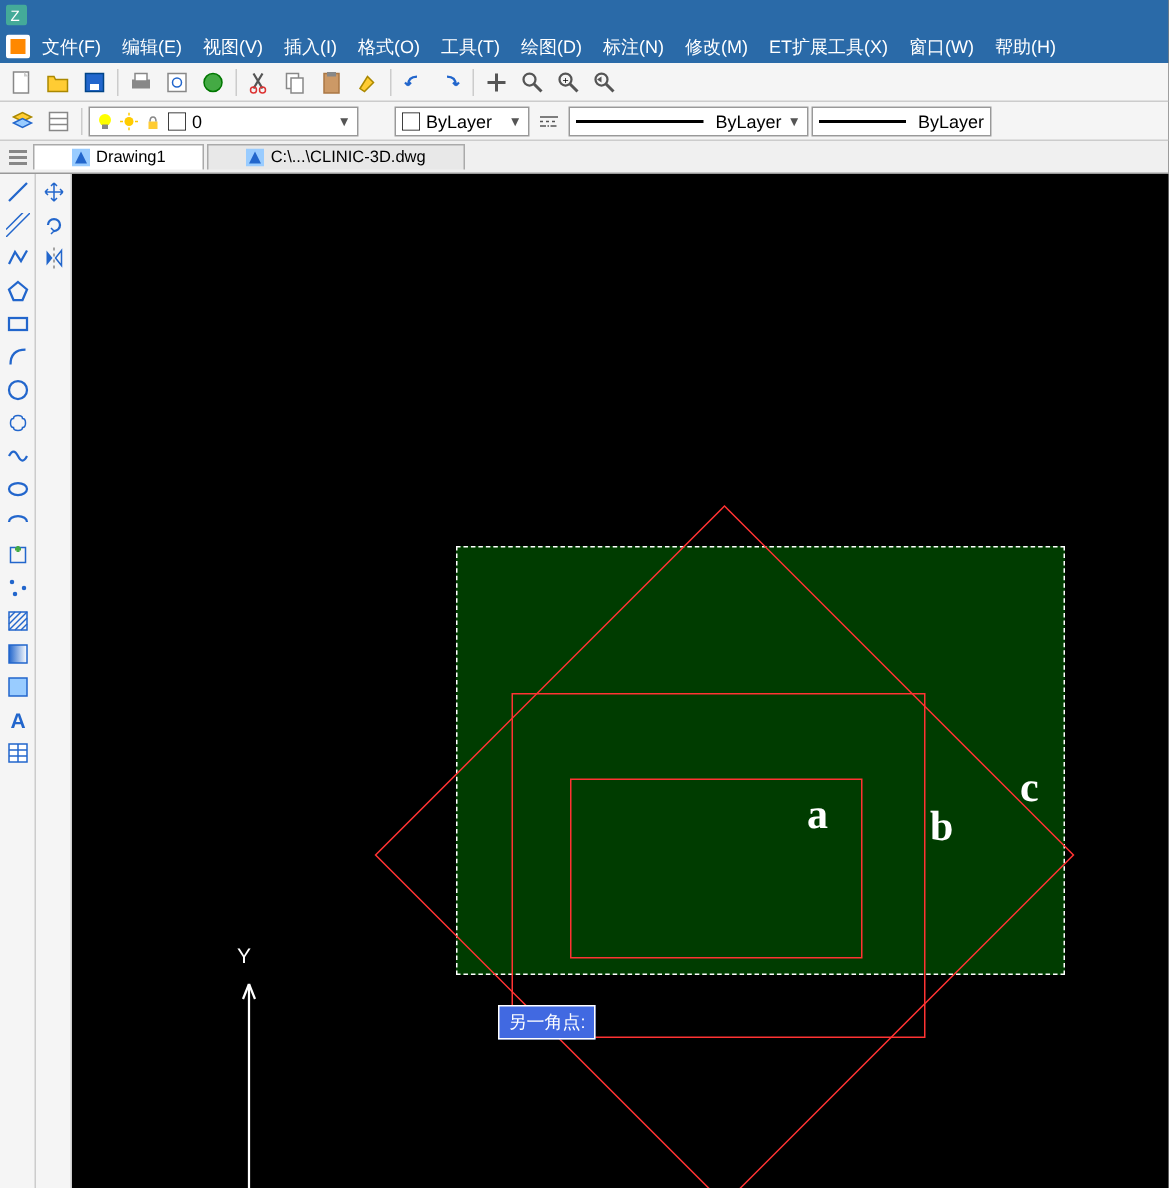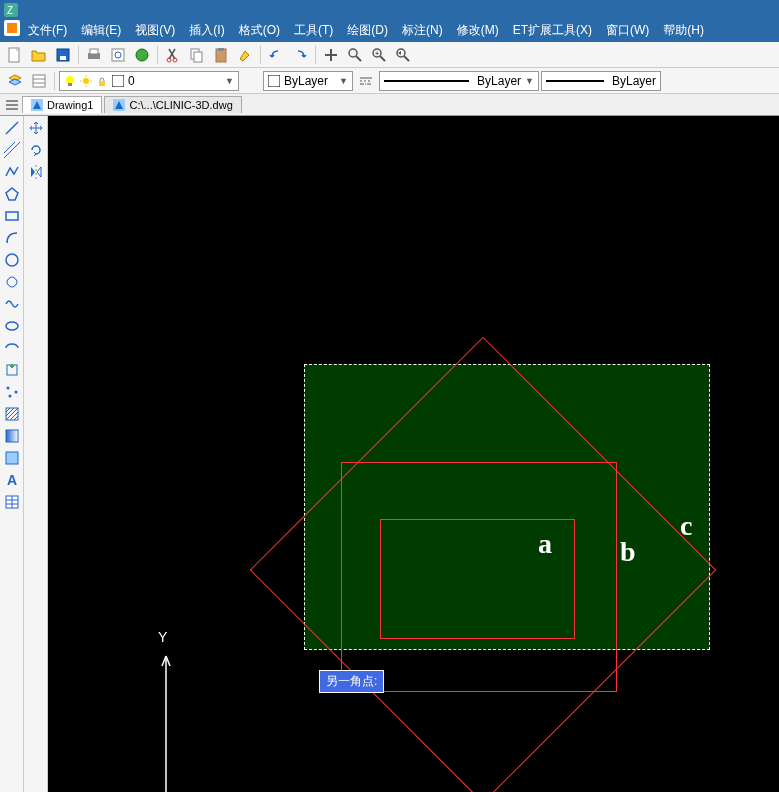--- a/index.html
+++ b/index.html
@@ -1,31 +1,31 @@
 <!DOCTYPE html>
 <html><head>
 <meta charset="utf-8">
 <style>
   * { margin: 0; padding: 0; box-sizing: border-box; }
   body { font-family: "Microsoft YaHei", sans-serif; font-size: 12px; background: #fff; width: 779px; height: 792px; overflow: hidden; }
   .titlebar { background: #2a6aa8; color: #fff; height: 20px; display: flex; align-items: center; padding: 0 4px; }
   .titlebar .app-icon { width: 14px; height: 14px; margin-right: 4px; }
-  .menubar { background: #2a6aa8; color: #fff; height: 22px; display: flex; padding: 0 4px; gap: 2px; }
+  .menubar { background: #2a6aa8; color: #fff; height: 22px; display: flex; align-items: center; padding: 0 4px; gap: 2px; }
   .menubar .menu-item { padding: 2px 6px; cursor: default; font-size: 12px; }
   .toolbar-row { background: #f5f5f5; border-bottom: 1px solid #ccc; height: 26px; display: flex; align-items: center; padding: 0 4px; gap: 2px; }
   .tb-btn { width: 22px; height: 22px; display: flex; align-items: center; justify-content: center; border: 1px solid transparent; cursor: pointer; }
   .tb-sep { width: 1px; height: 18px; background: #ccc; margin: 0 2px; }
   .layer-combo { height: 20px; border: 1px solid #999; background: #fff; display: flex; align-items: center; padding: 0 4px; gap: 4px; cursor: pointer; }
   .layer-combo.wide { width: 180px; }
   .layer-combo.mid { width: 90px; }
   .layer-combo.line { width: 160px; }
   .layer-combo .dd { margin-left: auto; font-size: 9px; color: #555; }
   .lineprev { flex: 1; height: 2px; background: #000; }
   .tabs-row { background: #f0f0f0; height: 22px; display: flex; align-items: center; padding: 0 4px; gap: 2px; border-bottom: 1px solid #999; }
-  .tab { display: flex; align-items: center; gap: 4px; padding: 2px 8px; background: #fff; border: 1px solid #aaa; border-bottom: none; cursor: pointer; font-size: 11px; }
+  .tab { display: flex; align-items: center; gap: 4px; padding: 2px 25px; background: #fff; border: 1px solid #aaa; border-bottom: none; cursor: pointer; font-size: 11px; }
   .tab.inactive { background: #e8e8e8; }
   .tab .tab-icon { width: 12px; height: 12px; }
   .workspace { display: flex; height: calc(792px - 20px - 22px - 26px - 26px - 22px); }
   .tool-palette { width: 24px; background: #f5f5f5; border-right: 1px solid #ccc; display: flex; flex-direction: column; gap: 2px; padding: 2px 0; align-items: center; }
   .tp-btn { width: 20px; height: 20px; display: flex; align-items: center; justify-content: center; cursor: pointer; border: 1px solid transparent; }
   .tool-palette2 { width: 24px; background: #f5f5f5; border-right: 1px solid #ccc; display: flex; flex-direction: column; gap: 2px; padding: 2px 0; align-items: center; }
   .canvas { flex: 1; background: #000; position: relative; overflow: hidden; }
   .sel-rect { position: absolute; border: 1px dashed #fff; background: rgba(0,100,0,0.6); }
   .red-shape { position: absolute; border: 1px solid #ff3333; }
   .diamond { transform: rotate(45deg); }
@@ -393,21 +393,21 @@
     <div class="red-shape diamond" style="left:270px;top:289px;width:330px;height:330px"></div>
 
     <div class="red-shape" style="left:293px;top:346px;width:276px;height:230px"></div>
 
     <div class="red-shape" style="left:332px;top:403px;width:195px;height:120px"></div>
 
     <div class="annot" style="left:490px;top:412px">a</div>
     <div class="annot" style="left:572px;top:420px">b</div>
     <div class="annot" style="left:632px;top:394px">c</div>
 
-    <div class="prompt-box" style="left:271px;top:554px">
+    <div class="prompt-box" style="left:284px;top:554px">
       <span>另一角点:</span>
     </div>
 
     <svg class="ucs" width="40" height="180" style="left:100px;top:512px">
       <text x="10" y="14" fill="#fff" font-size="14">Y</text>
       <line x1="18" y1="28" x2="18" y2="170" stroke="#fff" stroke-width="1.5"></line>
       <path d="M18 28 L14 38 M18 28 L22 38" stroke="#fff" stroke-width="1.5"></path>
     </svg>
   </div>
 </div>

